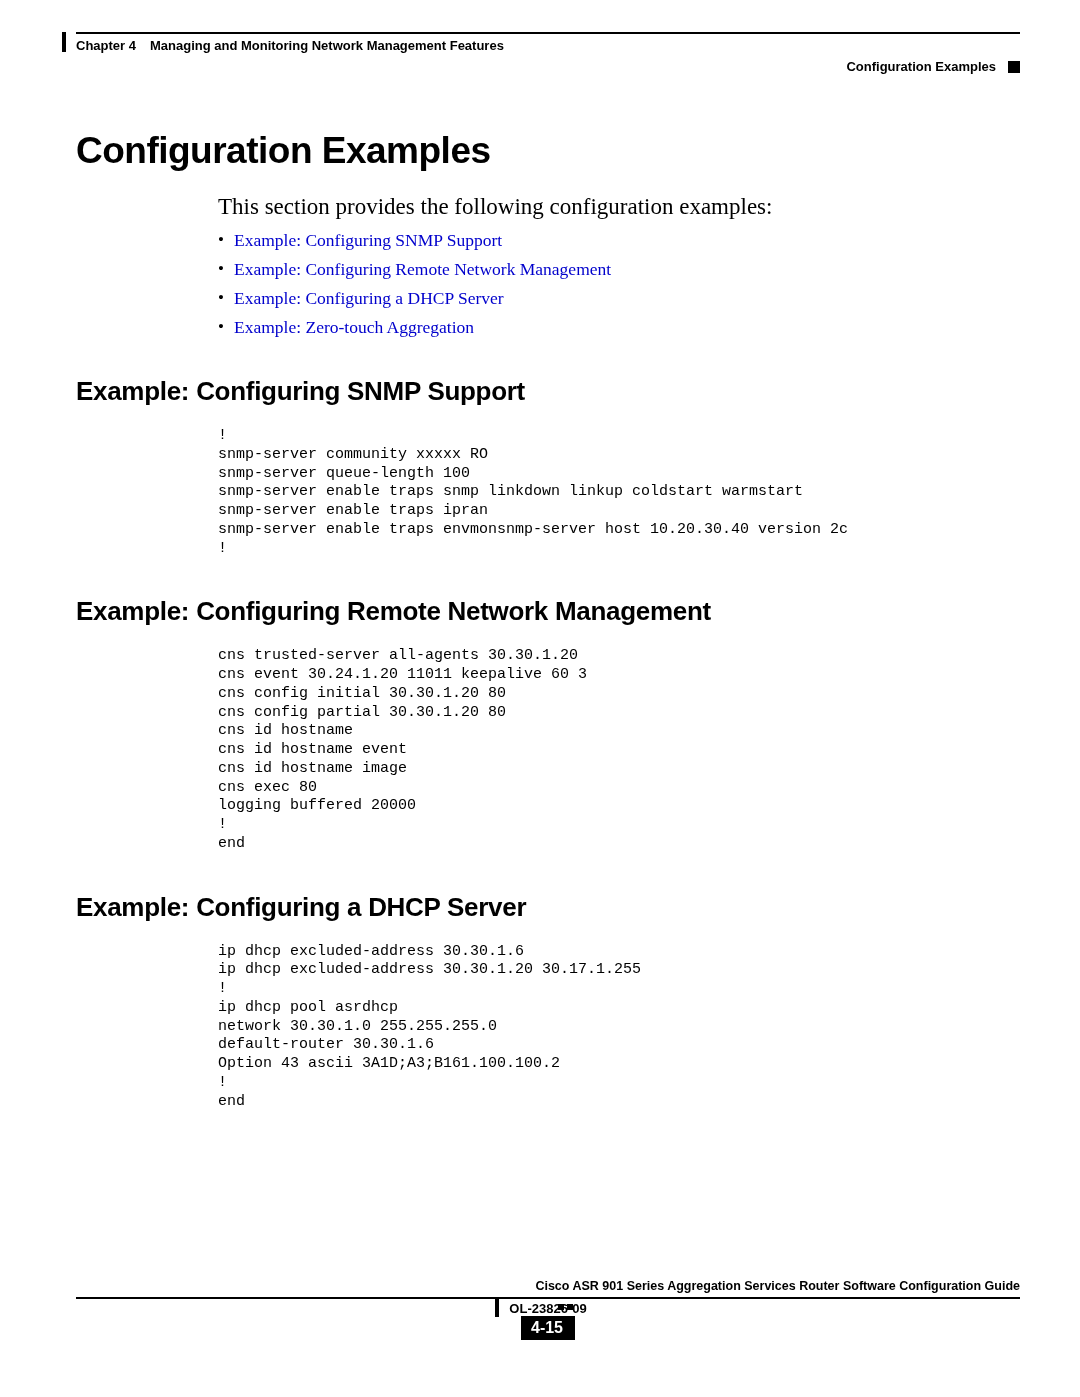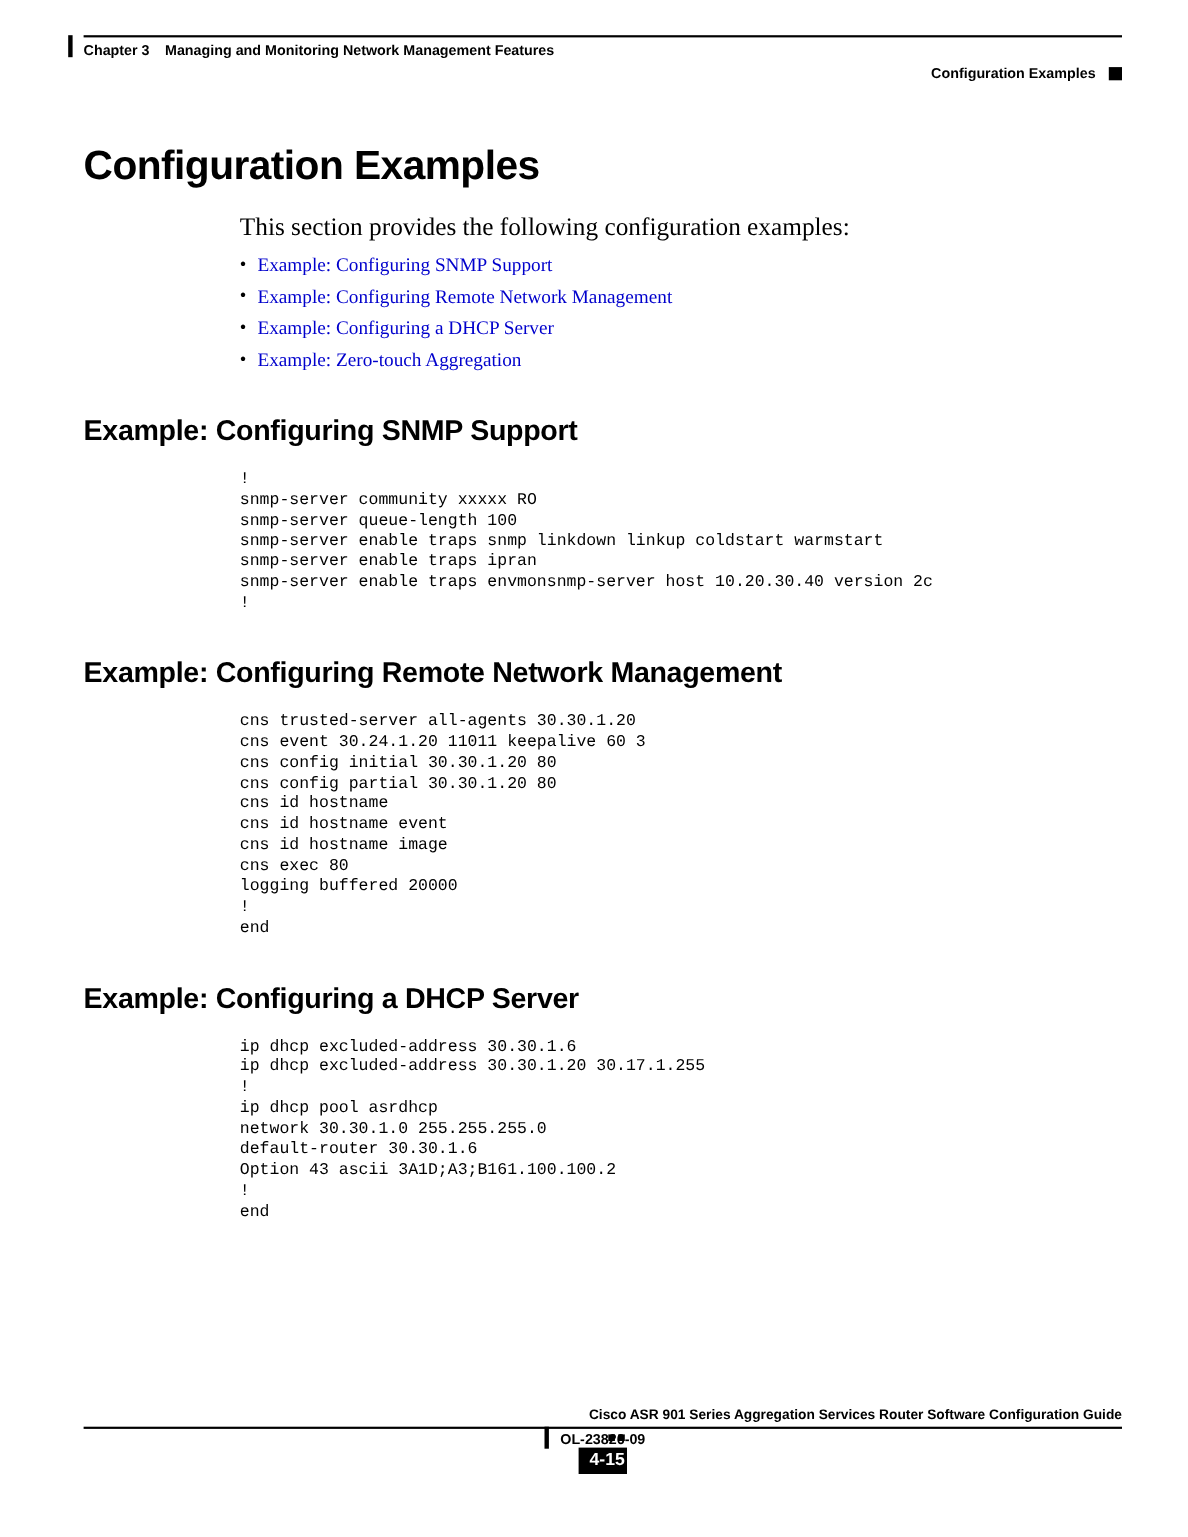--- a/index.html
+++ b/index.html
@@ -136,21 +136,21 @@
     width: 4px;
     height: 20px;
     background: #000;
   }
   .footer-page {
     font-family: Arial, Helvetica, sans-serif;
     font-size: 16px;
     font-weight: bold;
     background: #000;
     color: #fff;
-    padding: 3px 2px 3px 10px;
+    padding: 3px 12px 3px 10px;
     position: relative;
   }
   .footer-page-dots {
     position: absolute;
     top: -12px;
     right: 2px;
     display: flex;
     gap: 3px;
   }
   .footer-page-dots span {
@@ -158,21 +158,21 @@
   }
 </style>
 </head>
 <body>
 
 <div class="page">
   <div class="header-line">
     <div class="header-accent-left"></div>
   </div>
   <div class="header-row">
-    <span class="chapter-label">Chapter 3</span>
+    <span class="chapter-label">Chapter 4</span>
     <span>Managing and Monitoring Network Management Features</span>
   </div>
   <div class="section-label-row">
     <span>Configuration Examples</span>
     <span class="header-accent-right"></span>
   </div>
 
   <h1>Configuration Examples</h1>
 
   <p class="intro">This section provides the following configuration examples:</p>

